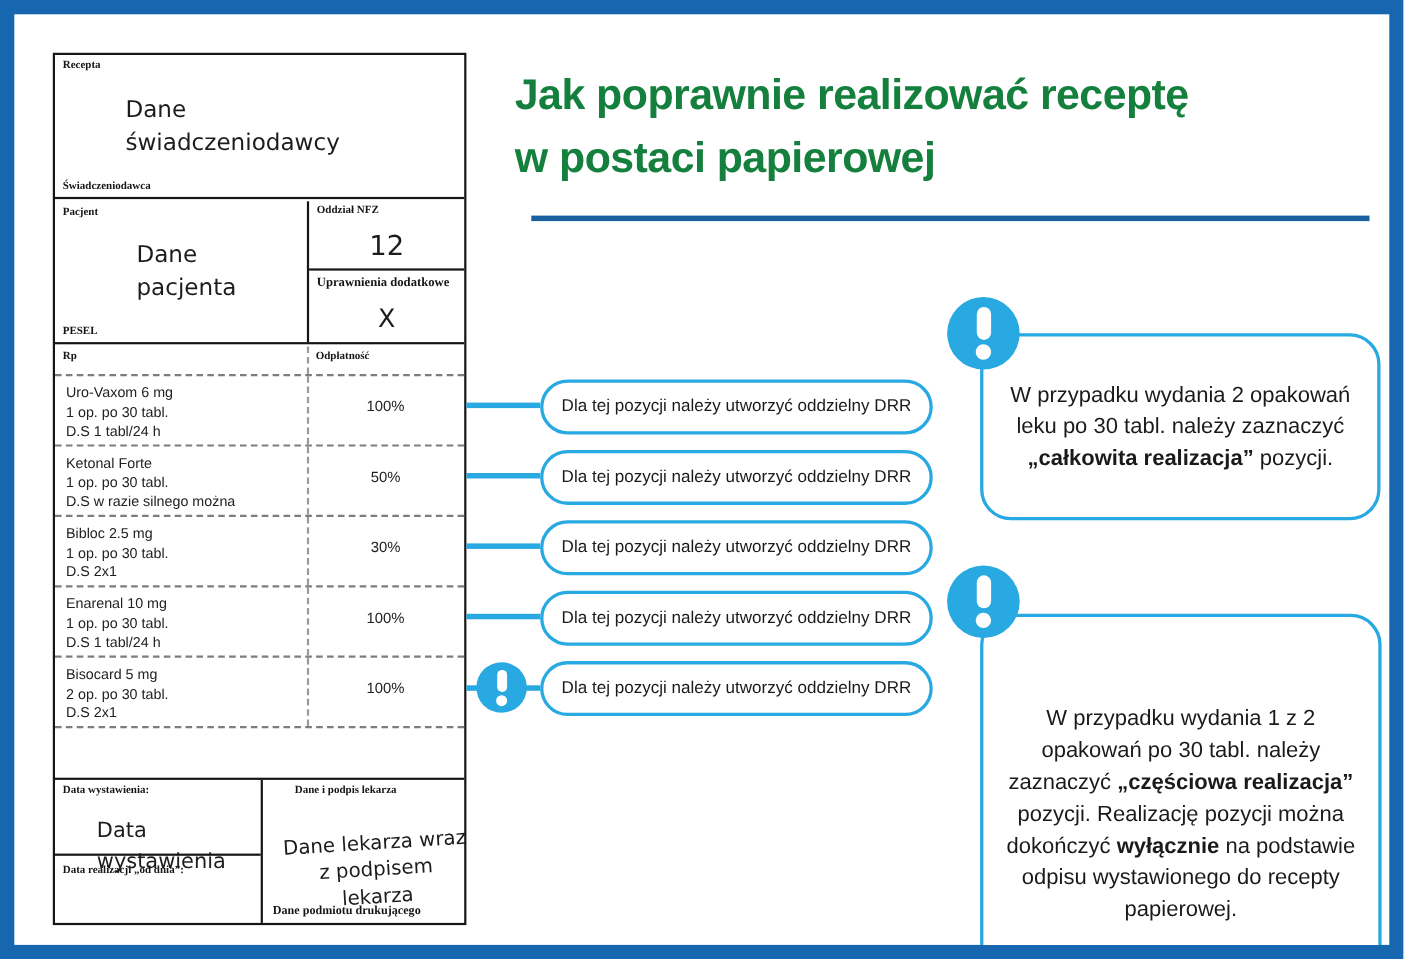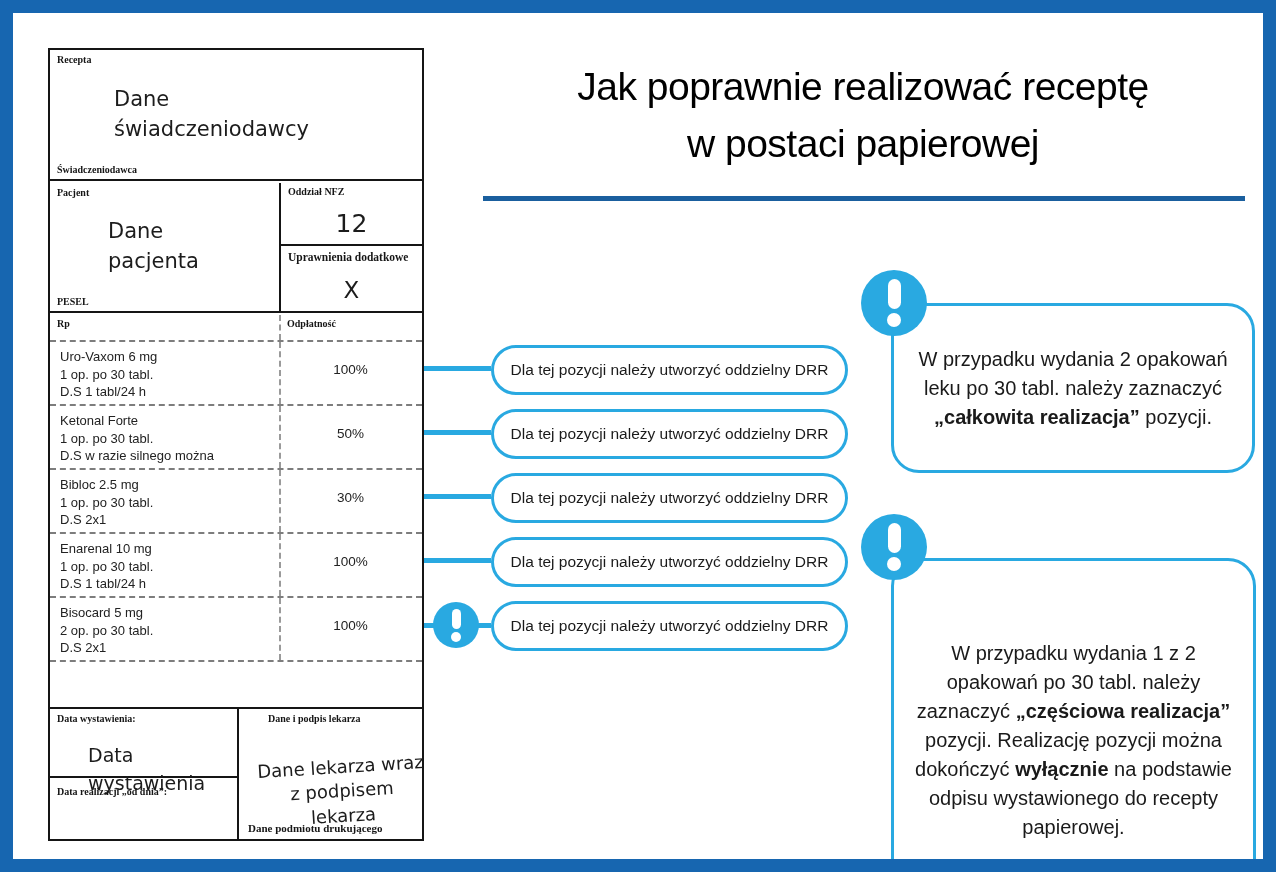--- a/index.html
+++ b/index.html
@@ -98,21 +98,21 @@
   .excl .bar { background: #fff; border-radius: 7px; }
   .excl .dot { background: #fff; border-radius: 50%; }
   .excl-big { width: 66px; height: 66px; }
   .excl-big .bar { width: 13px; height: 30px; }
   .excl-big .dot { width: 14px; height: 14px; }
   .excl-small { width: 46px; height: 46px; gap: 3px; }
   .excl-small .bar { width: 9px; height: 20px; }
   .excl-small .dot { width: 10px; height: 10px; }
 
   
-  .title { position: absolute; left: 455px; top: 46px; width: 790px; text-align: center; color: #000000; font-weight: normal; font-size: 39px; line-height: 1.45; letter-spacing: -0.5px; }
+  .title { position: absolute; left: 455px; top: 46px; width: 790px; text-align: left; color: #15803d; font-weight: bold; font-size: 39px; line-height: 1.45; letter-spacing: -0.5px; }
   .title-underline { position: absolute; left: 470px; top: 183px; width: 762px; height: 5px; background: #1a5f9e; }
 
   .note {
     position: absolute;
     border: 3px solid #29a9e1; border-radius: 28px;
     background: #fff;
     display: flex; align-items: center; justify-content: center;
     text-align: center;
     font-size: 20px; line-height: 1.45; color: #1a1a1a;
   }
@@ -129,21 +129,21 @@
 
     <div class="rx-sec1">
       <div class="corner serif-label">Recepta</div>
       <div class="val hand" style="width:230px;">Dane świadczeniodawcy</div>
       <div class="bottom serif-label">Świadczeniodawca</div>
     </div>
 
     <div class="rx-sec2">
       <div class="rx-sec2-left">
         <div class="corner serif-label">Pacjent</div>
-        <div class="val hand" style="width:120px;">Dane pacjenta</div>
+        <div class="val hand" style="width:120px;margin-left:16px;">Dane pacjenta</div>
         <div class="bottom serif-label">PESEL</div>
       </div>
       <div class="rx-sec2-right">
         <div class="rx-nfz">
           <div class="lbl serif-label">Oddział NFZ</div>
           <div class="val hand">12</div>
         </div>
         <div class="rx-upr">
           <div class="lbl serif-label">Uprawnienia dodatkowe</div>
           <div class="val hand">X</div>

